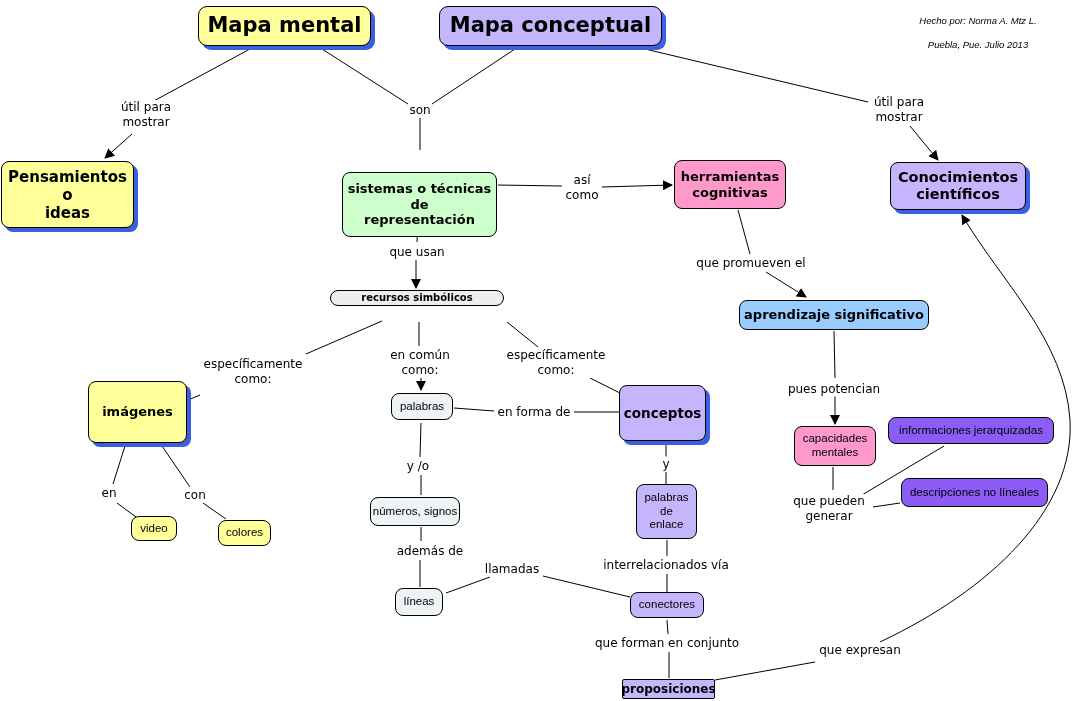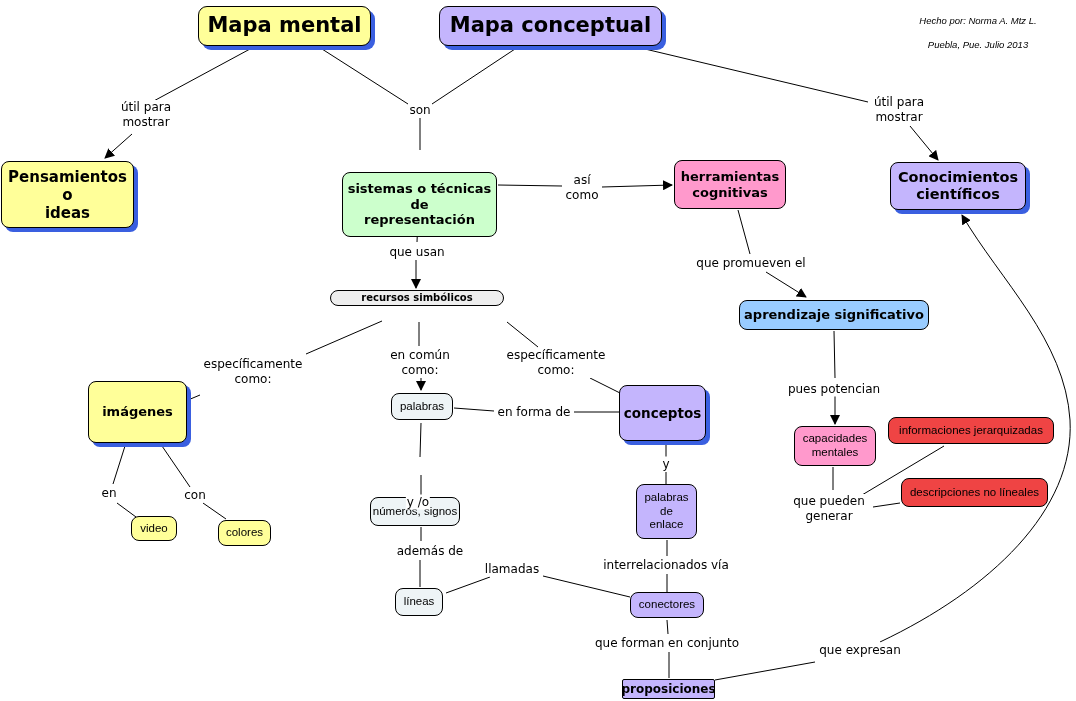--- a/index.html
+++ b/index.html
@@ -17,21 +17,21 @@
          line-height: 1.25; background: #fff; transform: translate(-50%, -50%); padding: 0 1px; }
   .credit { position: absolute; font-size: 9.5px; font-style: italic; text-align: center;
             white-space: pre-line; font-family: "Liberation Sans", sans-serif; line-height: 1.25; }
   .yellow { background: #ffff99; }
   .orange { background: #c4b5fd; }
   .green  { background: #ccffcc; }
   .pink   { background: #ff99cc; }
   .blue   { background: #99ccff; }
   .grey   { background: #eeeeee; }
   .pale   { background: #eef4f6; }
-  .white  { background: #ef4444; }
+  .white  { background: #8b5cf6; }
 </style>
 </head>
 <body>
 
 <svg id="links" viewBox="0 0 1076 701">
   <defs>
     <marker id="arr" markerWidth="10" markerHeight="10" refX="9" refY="5" orient="auto" markerUnits="userSpaceOnUse">
       <path d="M0,0 L10,5 L0,10 z" fill="#000"></path>
     </marker>
   </defs>
@@ -151,21 +151,21 @@
 <div class="lbl" style="left:253px; top:372px;">específicamente
 como:</div>
 <div class="lbl" style="left:420px; top:363px;">en común
 como:</div>
 <div class="lbl" style="left:556px; top:363px;">específicamente
 como:</div>
 <div class="lbl" style="left:534px; top:412px;">en forma de</div>
 <div class="lbl" style="left:834px; top:389px;">pues potencian</div>
 <div class="lbl" style="left:109px; top:493px;">en</div>
 <div class="lbl" style="left:195px; top:495px;">con</div>
-<div class="lbl" style="left:418px; top:466px;margin-top:36px;">y /o</div>
+<div class="lbl" style="left:418px; top:466px;">y /o</div>
 <div class="lbl" style="left:666px; top:464px;">y</div>
 <div class="lbl" style="left:829px; top:509px;">que pueden
 generar</div>
 <div class="lbl" style="left:430px; top:551px;">además de</div>
 <div class="lbl" style="left:512px; top:569px;">llamadas</div>
 <div class="lbl" style="left:666px; top:565px;">interrelacionados vía</div>
 <div class="lbl" style="left:667px; top:643px;">que forman en conjunto</div>
 <div class="lbl" style="left:860px; top:650px;">que expresan</div>
 
 </body></html>

